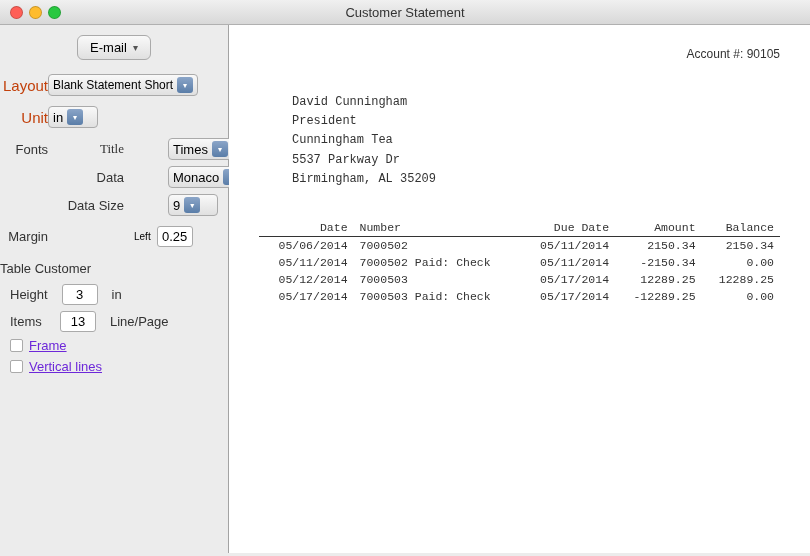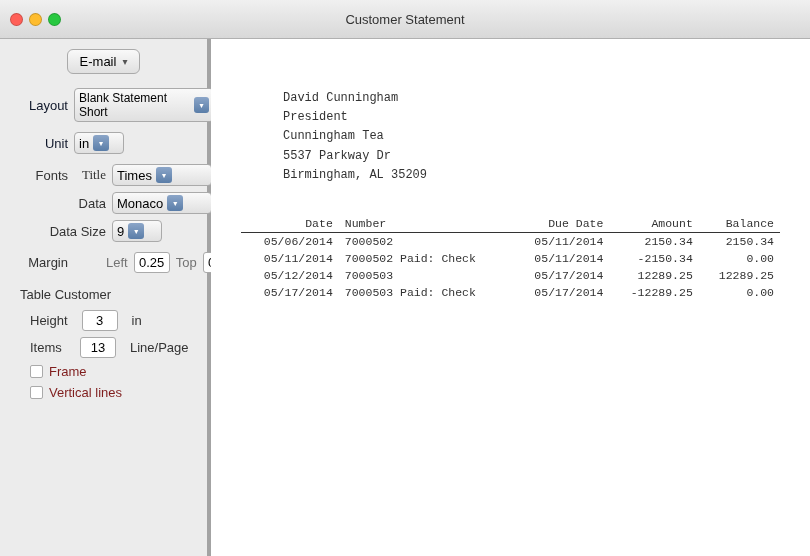--- a/index.html
+++ b/index.html
@@ -7,21 +7,21 @@
       font-family: -apple-system, "Helvetica Neue", Arial, sans-serif;
       font-size: 13px;
       background: #ececec;
       width: 810px;
       height: 556px;
       overflow: hidden;
     }
 
     
     .titlebar {
-      height: 39px;
+      height: 25px;
       background: linear-gradient(to bottom, #f0f0f0, #d8d8d8);
       border-bottom: 1px solid #b0b0b0;
       display: flex;
       align-items: center;
       justify-content: center;
       position: relative;
     }
     .traffic-lights {
       position: absolute;
       left: 10px;
@@ -45,24 +45,24 @@
     }
 
     
     .main-container {
       display: flex;
       height: 528px;
     }
 
     
     .left-panel {
-      width: 211px;
+      width: 229px;
       background: #ececec;
-      border-right: 4px solid #a3a3a3;
-      padding: 10px 20px;
+      border-right: 1px solid #a3a3a3;
+      padding: 10px 0;
     }
 
     
     .email-btn-container {
       display: flex;
       justify-content: center;
       margin-bottom: 14px;
     }
     .email-btn {
       background: linear-gradient(to bottom, #f9f9f9, #e0e0e0);
@@ -80,25 +80,24 @@
       color: #555;
     }
 
     
     .form-row {
       display: flex;
       align-items: center;
       margin-bottom: 10px;
     }
     .form-label {
-      color: #0f172a;
-      font-size: 13px;
+      color: #c2410c;
+      font-size: 15px;
       text-align: right;
       min-width: 48px;
-      margin-right: 6px;
     }
 
     
     .select-box {
       background: linear-gradient(to bottom, #f9f9f9, #e0e0e0);
       border: 1px solid #aaa;
       border-radius: 4px;
       padding: 2px 4px;
       font-size: 13px;
       display: flex;
@@ -134,20 +133,21 @@
     .fonts-label {
       color: #333;
       font-size: 13px;
       min-width: 48px;
       text-align: right;
     }
     .font-row {
       display: flex;
       align-items: center;
       margin-bottom: 6px;
+      gap: 38px;
     }
     .font-sublabel {
       color: #333;
       font-size: 13px;
       min-width: 48px;
       text-align: right;
       margin-right: 6px;
     }
 
     
@@ -163,22 +163,23 @@
       min-width: 48px;
       text-align: right;
       margin-right: 6px;
     }
     .margin-input-group {
       display: flex;
       align-items: center;
       gap: 6px;
     }
     .margin-sublabel {
-      font-size: 13px;
-      color: #737373;
+      font-size: 10px;
+      color: #000000;
+      margin-left: 48px;
     }
     .text-input {
       border: 1px solid #aaa;
       border-radius: 3px;
       background: white;
       padding: 2px 4px;
       font-size: 13px;
       width: 48px;
       text-align: center;
     }
@@ -225,21 +226,22 @@
     }
     .checkbox-box {
       width: 13px;
       height: 13px;
       border: 1px solid #aaa;
       border-radius: 2px;
       background: white;
     }
     .checkbox-label {
       font-size: 13px;
-      color: #7f1d1d;
+      color: #6d28d9;
+      text-decoration: underline;
     }
 
     
     .right-panel {
       flex: 1;
       background: white;
       padding: 20px 30px;
       position: relative;
     }
 
@@ -247,21 +249,21 @@
       text-align: right;
       margin-bottom: 30px;
     }
     .account-info p {
       font-size: 12px;
       color: #333;
       line-height: 1.5;
     }
 
     .address-block {
-      margin-left: 42px;
+      margin-left: 33px;
       margin-bottom: 30px;
     }
     .address-block p {
       font-size: 12px;
       color: #333;
       line-height: 1.6;
       font-family: "Courier New", monospace;
     }
 
     
@@ -393,20 +395,21 @@
           <span class="checkbox-label">Vertical lines</span>
         </div>
       </div>
     </div>
 
   </div>
 
   <div class="right-panel">
 
     <div class="account-info">
+      <p>Account #: 90105</p>
     </div>
 
     <div class="address-block">
       <p>David Cunningham</p>
       <p>President</p>
       <p>Cunningham Tea</p>
       <p>5537 Parkway Dr</p>
       <p>Birmingham, AL 35209</p>
     </div>
 

